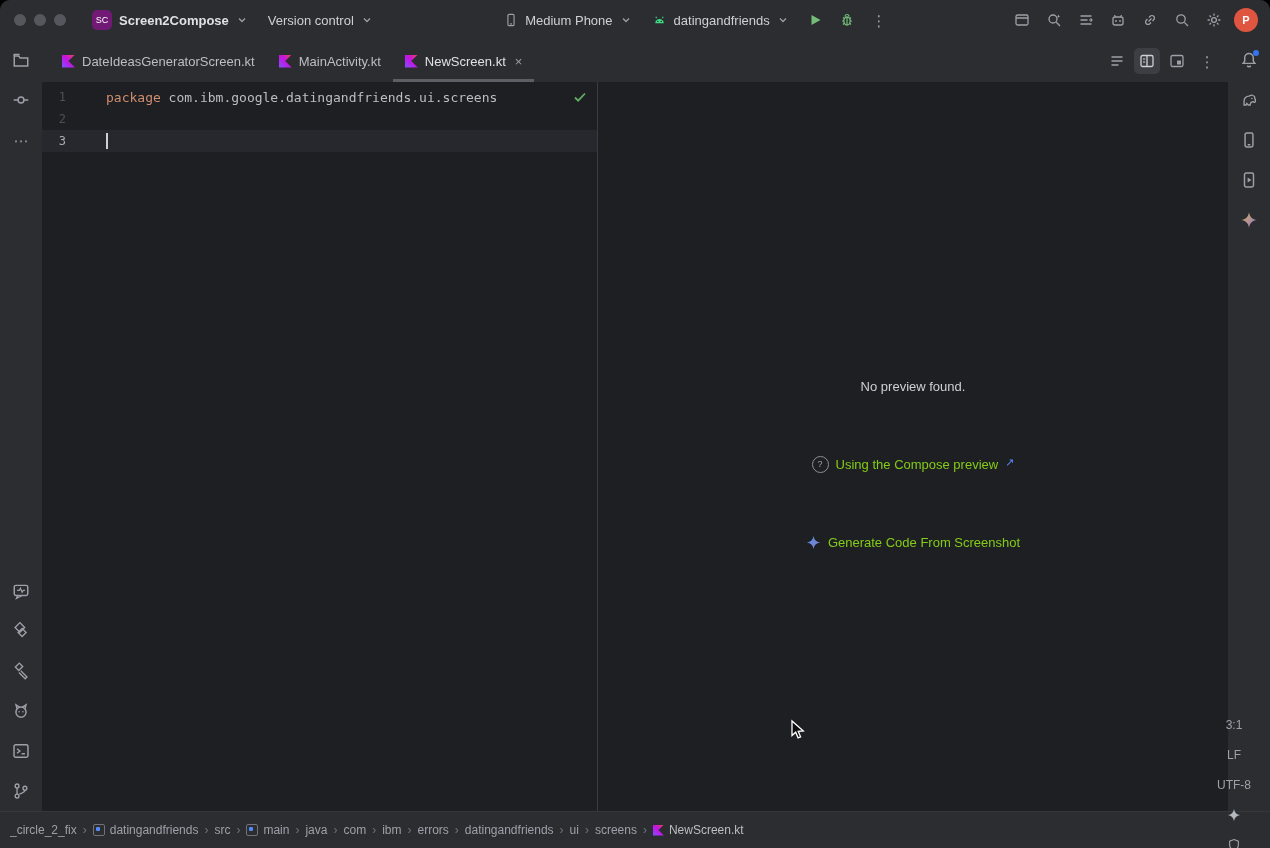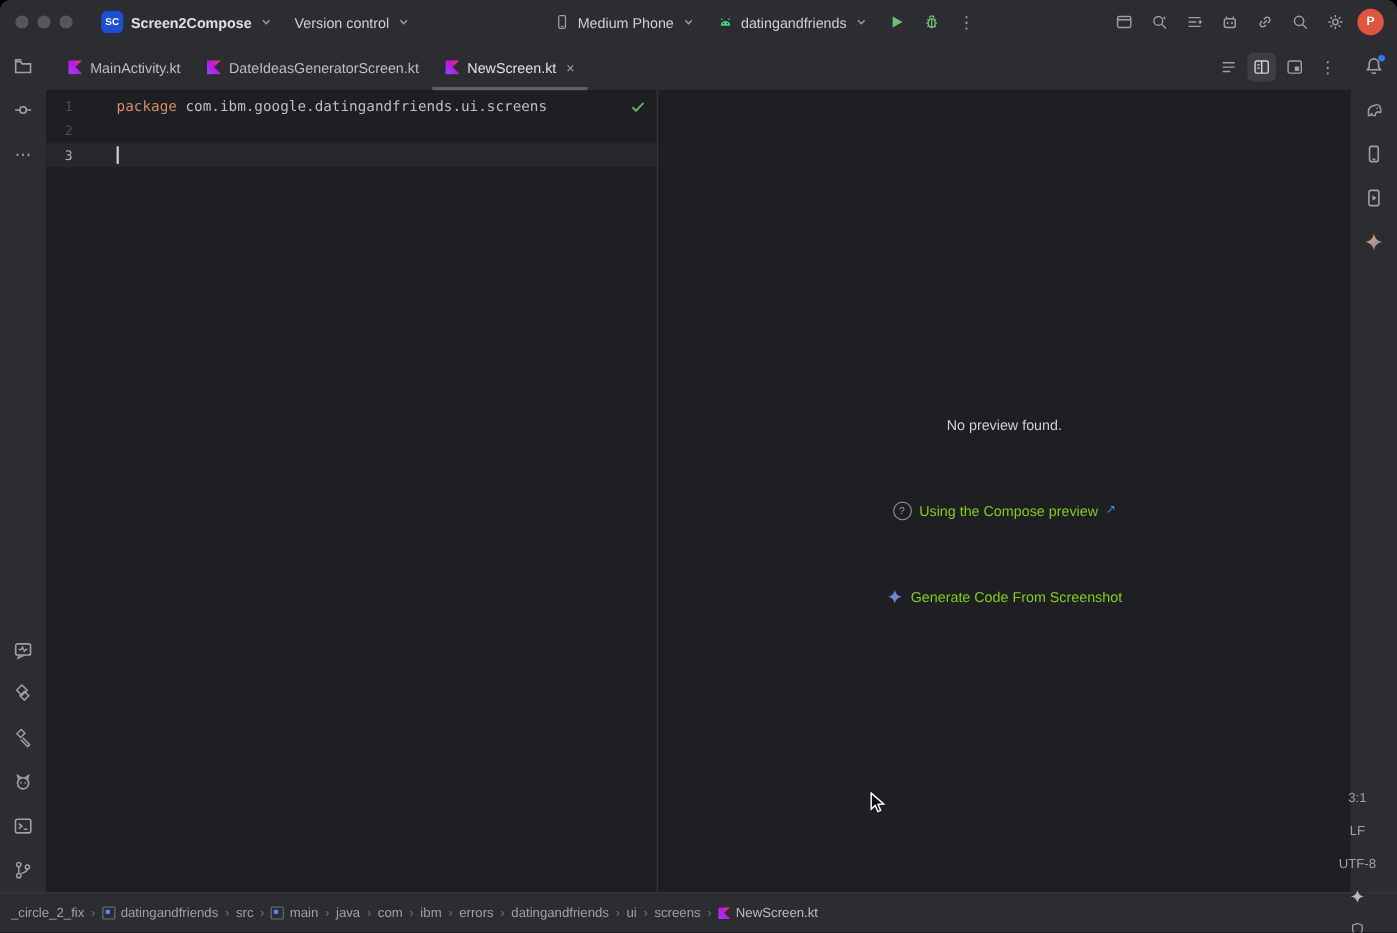--- a/index.html
+++ b/index.html
@@ -8,21 +8,21 @@
     background:#1e1f22;color:#dfe1e5;
     font-family:"Liberation Sans",sans-serif;font-size:13px;
     border-radius:10px 10px 0 0;overflow:hidden;
     display:flex;flex-direction:column;
   }
   
   .titlebar{height:40px;flex:0 0 40px;background:#2b2d30;display:flex;align-items:center;padding:0 10px;gap:4px;}
   .traffic{display:flex;gap:8px;margin:0 14px 0 4px;}
   .light{width:12px;height:12px;border-radius:50%;background:#55575c;}
   .tb-widget{display:flex;align-items:center;gap:7px;padding:4px 8px;border-radius:6px;color:#ced0d6;white-space:nowrap;}
-  .proj-badge{width:20px;height:20px;border-radius:5px;background:#1d4ed8;color:#fff;font-size:9px;font-weight:bold;display:flex;align-items:center;justify-content:center;}
+  .proj-badge{width:20px;height:20px;border-radius:5px;background:#701a75;color:#fff;font-size:9px;font-weight:normal;display:flex;align-items:center;justify-content:center;}
   .proj-name{color:#dfe1e5;font-weight:bold;}
   .flex-sp{flex:1;}
   .tb-btn{width:28px;height:28px;border-radius:6px;display:flex;align-items:center;justify-content:center;flex:0 0 auto;}
   .kebab{color:#9da0a8;font-size:15px;line-height:1;}
   .avatar{width:24px;height:24px;border-radius:50%;background:#e0553f;color:#fff;font-size:11px;font-weight:bold;display:flex;align-items:center;justify-content:center;}
   .svgi{display:block;}
   
   .main{flex:1;display:flex;min-height:0;}
   .stripe{width:42px;flex:0 0 42px;background:#2b2d30;display:flex;flex-direction:column;align-items:center;padding:6px 0;}
   .stripe .grp{display:flex;flex-direction:column;gap:12px;align-items:center;}
@@ -254,25 +254,25 @@
             </svg>
         </div>
       </div>
     </nav>
 
     <div class="center-col">
 
       <div class="tabbar">
         <div class="tab">
           <span class="kicon"></span>
-          <span>MainActivity.kt</span>
+          <span>DateIdeasGeneratorScreen.kt</span>
         </div>
         <div class="tab">
           <span class="kicon"></span>
-          <span>DateIdeasGeneratorScreen.kt</span>
+          <span>MainActivity.kt</span>
         </div>
         <div class="tab active">
           <span class="kicon"></span>
           <span>NewScreen.kt</span>
           <span class="tab-close">×</span>
         </div>
 
         <div class="tabbar-right">
           <div class="view-btn">
             <svg class="svgi" width="16" height="16" viewBox="0 0 16 16">

